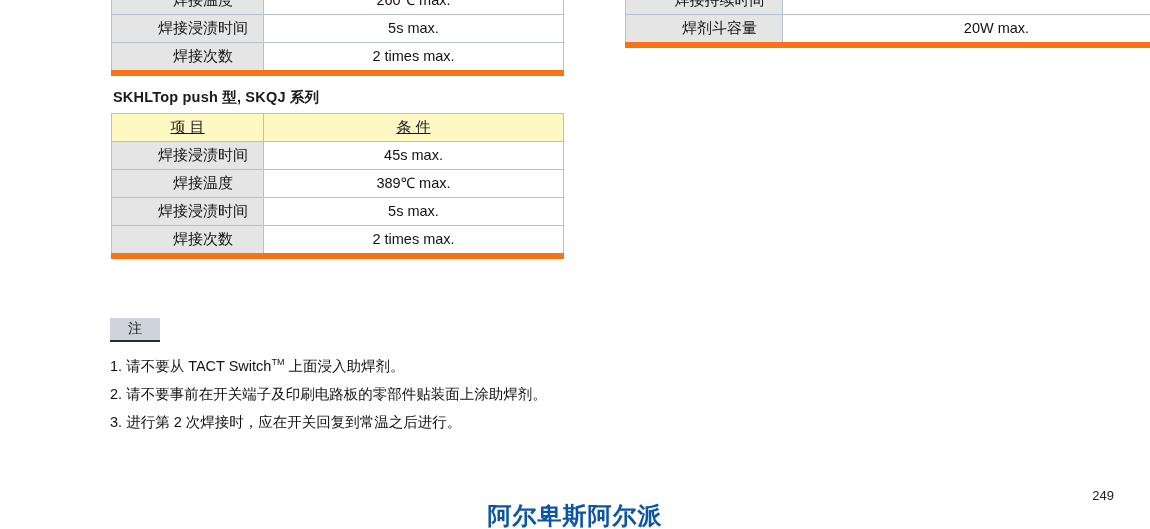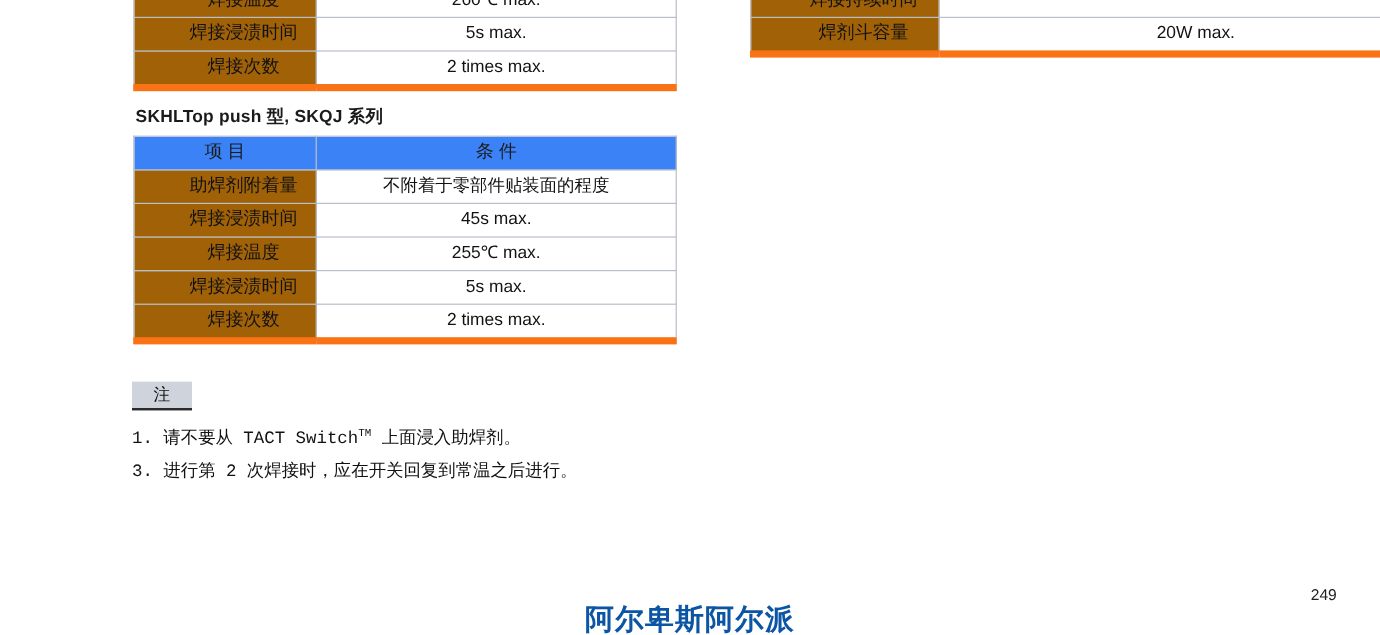--- a/index.html
+++ b/index.html
@@ -29,32 +29,33 @@
   table.spec td {
     border: 1px solid #b9bfc9;
     font-size: 14.5px;
     line-height: 1.25;
     height: 27px;
     padding: 0 4px;
     vertical-align: middle;
     text-align: center;
   }
   table.spec td.lbl {
-    background: #a16207;
+    background: #e5e5e5;
     color: #121212;
     font-size: 15px;
     padding-left: 35px;
   }
   table.spec td.val {
     background: #ffffff;
     color: #121212;
   }
   table.spec tr.hdr td {
-    background: #3b82f6;
+    background: #fef9c3;
     font-size: 15px;
+    text-decoration: underline;
   }
   table.spec tr:last-child td {
     border-bottom: 6px solid #f97316;
   }
 
   
   #table-top-left {
     position: absolute;
     left: 111px;
     top: -14px;
@@ -107,21 +108,20 @@
     color: #111;
     font-size: 14px;
     padding: 2px 18px 3px 18px;
     line-height: 1.2;
     border-bottom: 2px solid #2b2b2b;
   }
   ol.notes {
     list-style: none;
     margin: 10px 0 0 0;
     padding: 0;
-    font-family: Liberation Mono, monospace;
   }
   ol.notes li {
     font-size: 14.5px;
     line-height: 1.95;
     color: #111;
     white-space: nowrap;
   }
   sup.tm {
     font-size: 9px;
     vertical-align: super;
@@ -200,50 +200,50 @@
     <colgroup>
         <col class="c1">
         <col class="c2">
       </colgroup>
     <tbody>
       <tr class="hdr">
         <td>项 目</td>
         <td>条 件</td>
       </tr>
       <tr>
-        <td class="lbl">助焊剂附着量</td>
-        <td class="val">不附着于零部件贴装面的程度</td>
-      </tr>
-      <tr>
         <td class="lbl">焊接浸渍时间</td>
         <td class="val">45s max.</td>
       </tr>
       <tr>
         <td class="lbl">焊接温度</td>
-        <td class="val">255℃ max.</td>
+        <td class="val">389℃ max.</td>
       </tr>
       <tr>
         <td class="lbl">焊接浸渍时间</td>
         <td class="val">5s max.</td>
       </tr>
       <tr>
         <td class="lbl">焊接次数</td>
         <td class="val">2 times max.</td>
       </tr>
     </tbody>
   </table>
 
   <div id="note-block">
     <div class="note-tag">注</div>
     <ol class="notes">
       <li>
         <span>1.</span>
         <span>请不要从 TACT Switch</span><sup class="tm">TM</sup><span> 上面浸入助焊剂。</span>
       </li>
       <li>
+        <span>2.</span>
+        <span>请不要事前在开关端子及印刷电路板的零部件贴装面上涂助焊剂。</span>
+      </li>
+      <li>
         <span>3.</span>
         <span>进行第 2 次焊接时，应在开关回复到常温之后进行。</span>
       </li>
     </ol>
   </div>
 
   <div id="footer-logo">阿尔卑斯阿尔派</div>
   <div id="page-number">249</div>
 
 </div>

